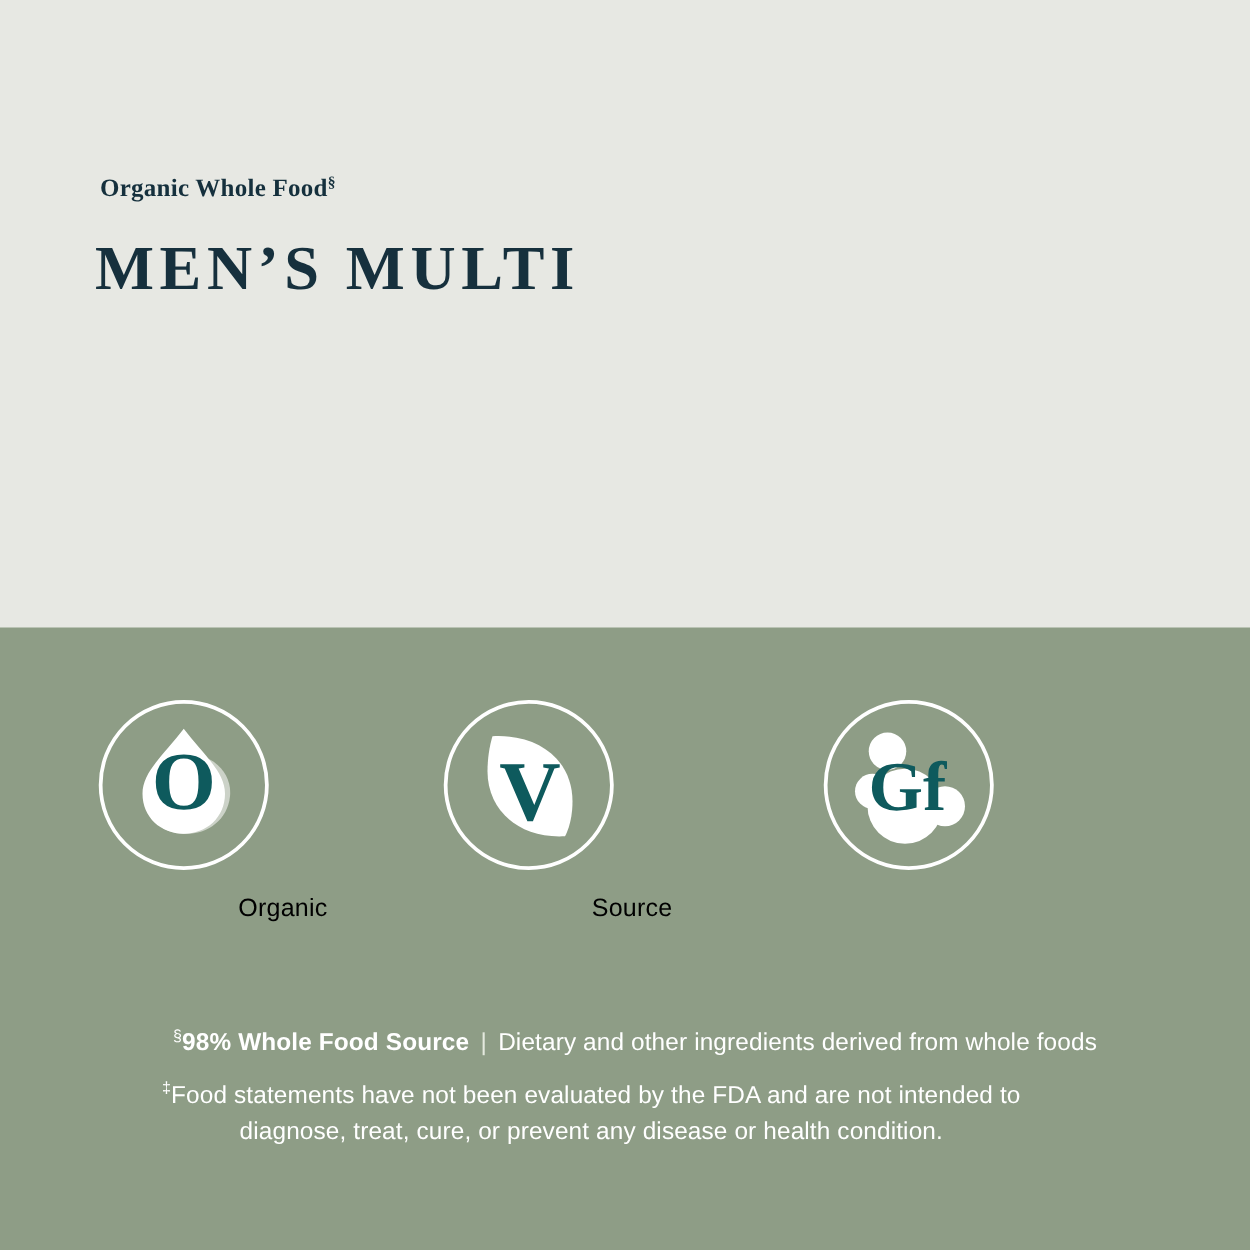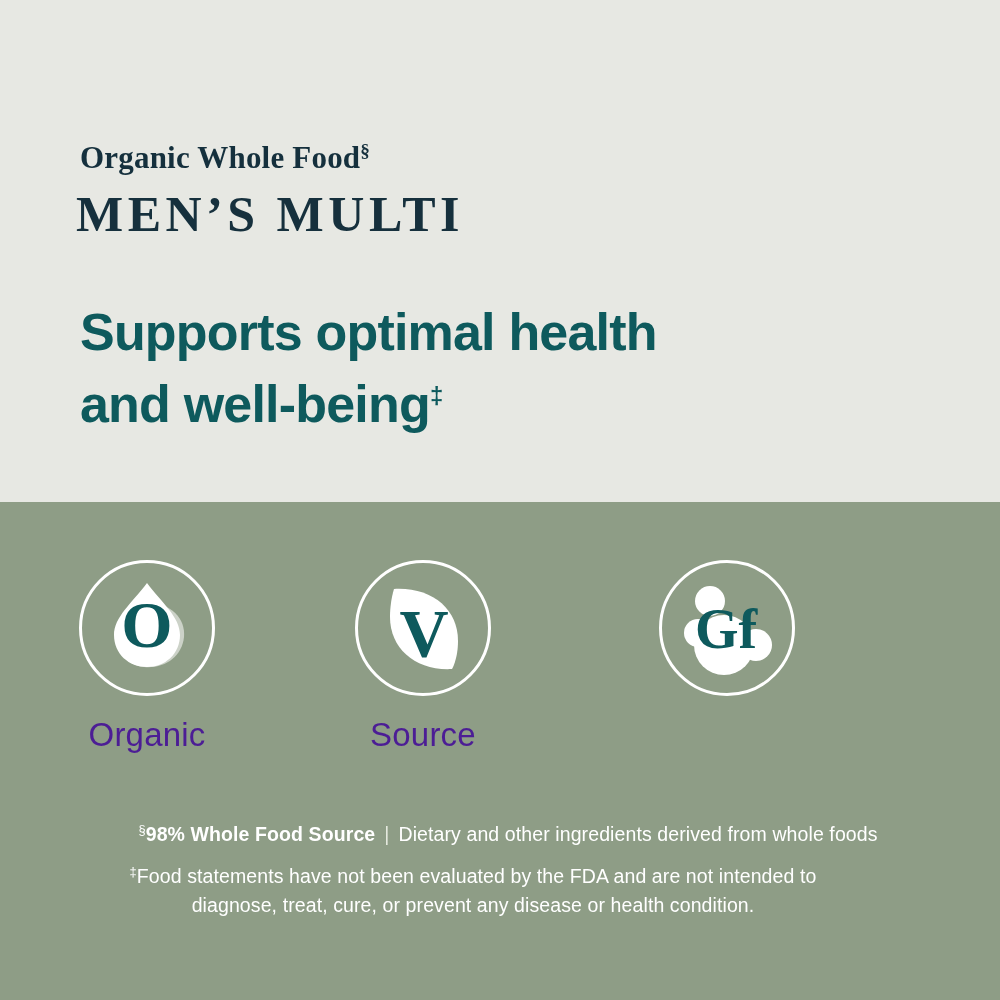--- a/index.html
+++ b/index.html
@@ -29,21 +29,21 @@
     height: 502px;
     background: #e7e8e3;
     box-sizing: border-box;
   }
   .eyebrow {
     position: absolute;
     left: 80px;
     top: 140px;
     font-family: "Liberation Serif", serif;
     font-weight: 700;
-    font-size: 31px;
+    font-size: 20px;
     letter-spacing: 0.2px;
     color: #15303d;
     white-space: nowrap;
   }
   .eyebrow sup {
     font-size: 0.62em;
     vertical-align: super;
     line-height: 0;
   }
   .product-title {
@@ -113,25 +113,26 @@
     box-sizing: border-box;
   }
   .badge-ring svg {
     position: absolute;
     left: 0;
     top: 0;
   }
   .badge-label {
     margin-top: 20px;
     font-family: "Liberation Sans", sans-serif;
-    font-size: 33px;
+    font-size: 20px;
     font-weight: 400;
     letter-spacing: 0.2px;
-    color: #4c1d95;
-    white-space: nowrap;
+    color: #000000;
+    white-space: nowrap;
+    text-align: right;
   }
 
   
   .footnotes {
     position: absolute;
     left: 78px;
     top: 318px;
     width: 860px;
     color: #ffffff;
     text-align: center;
@@ -172,24 +173,20 @@
 <body>
 
 <div class="page">
 
   <div class="top-panel">
 
     <div class="eyebrow"><span>Organic Whole Food</span><sup>§</sup></div>
 
     <div class="product-title">MEN’S MULTI</div>
 
-    <div class="claim">
-      <span>Supports optimal health</span><br>
-      <span>and well-being</span><sup>‡</sup>
-    </div>
   </div>
 
   <div class="bottom-panel">
 
     <div class="badges">
 
       <div class="badge badge-organic">
         <div class="badge-ring">
           <svg width="130" height="130" viewBox="0 0 130 130">
 

